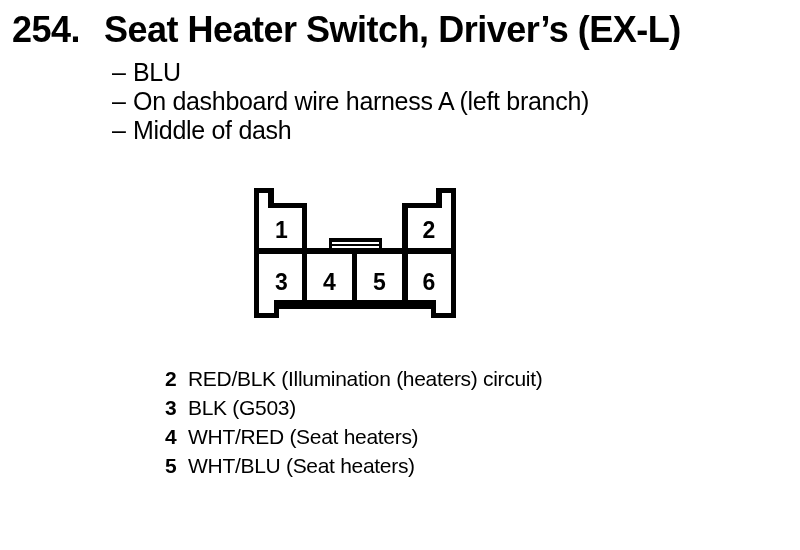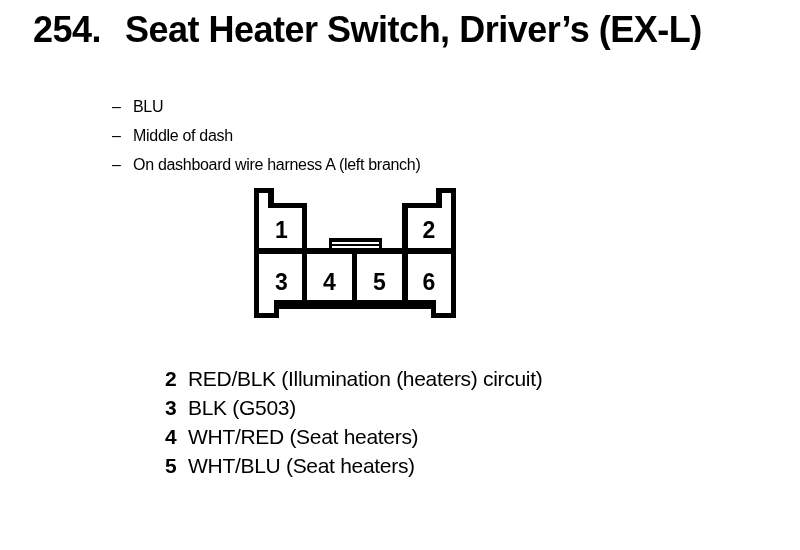--- a/index.html
+++ b/index.html
@@ -11,40 +11,39 @@
     position: relative;
     width: 800px;
     height: 550px;
     background: #ffffff;
     color: #000000;
     font-family: "Liberation Sans", sans-serif;
     overflow: hidden;
   }
   .heading {
     position: absolute;
-    left: 33px;
+    left: 12px;
     top: 12px;
     font-size: 36px;
     font-weight: 700;
     line-height: 36px;
     letter-spacing: -0.5px;
     white-space: nowrap;
   }
   .heading-num {
     display: inline-block;
     width: 92px;
   }
   .notes {
     position: absolute;
     left: 112px;
     top: 58px;
-    font-size: 16px;
+    font-size: 25px;
     line-height: 29px;
     letter-spacing: -0.3px;
-    margin-top: 34px;
   }
   .note-row { white-space: nowrap; }
   .note-dash {
     display: inline-block;
     width: 21px;
   }
   .connector-wrap {
     position: absolute;
     left: 252px;
     top: 185px;
@@ -80,24 +79,24 @@
 
   <div class="heading">
     <span class="heading-num">254.</span><span class="heading-title">Seat Heater Switch, Driver’s (EX-L)</span>
   </div>
 
   <div class="notes">
     <div class="note-row">
       <span class="note-dash">–</span><span>BLU</span>
     </div>
     <div class="note-row">
-      <span class="note-dash">–</span><span>Middle of dash</span>
+      <span class="note-dash">–</span><span>On dashboard wire harness A (left branch)</span>
     </div>
     <div class="note-row">
-      <span class="note-dash">–</span><span>On dashboard wire harness A (left branch)</span>
+      <span class="note-dash">–</span><span>Middle of dash</span>
     </div>
   </div>
 
   <div class="connector-wrap">
     <svg width="206" height="150" viewBox="0 0 206 150">
       <g stroke="#000000" stroke-width="5.5" fill="none" shape-rendering="crispEdges">
 
         <path d="M4.5,131 L4.5,5.5 L19,5.5 L19,20.5 L52.5,20.5 L52.5,66"></path>
 
         <path d="M201.5,131 L201.5,5.5 L187,5.5 L187,20.5 L153,20.5 L153,66"></path>

